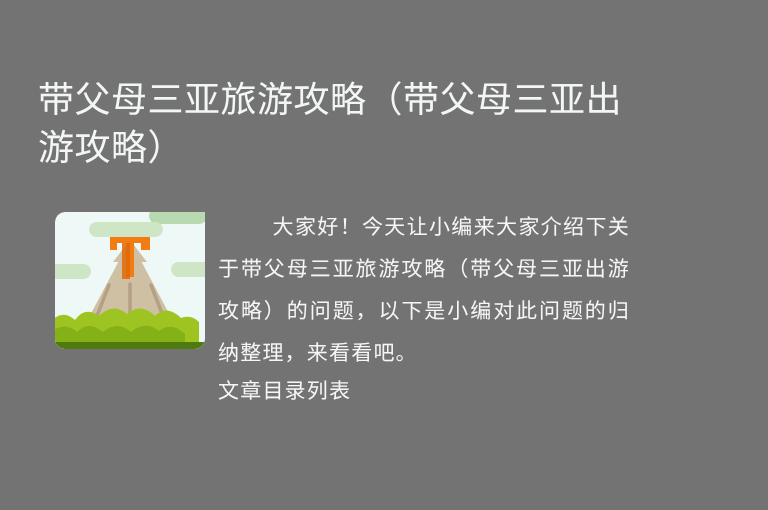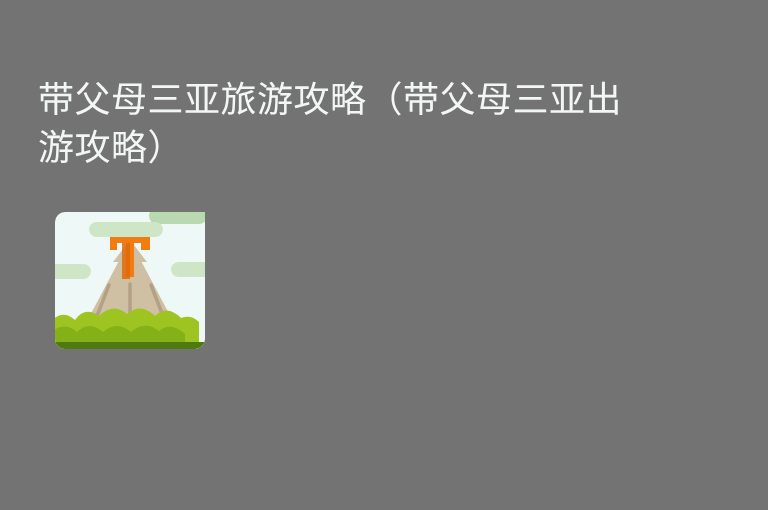--- a/index.html
+++ b/index.html
@@ -105,15 +105,17 @@
       </g>
 
       <rect x="94" y="-4" width="58" height="16" rx="8" ry="8" fill="#b9d9b0"></rect>
       <rect x="34" y="10" width="74" height="15" rx="7.5" ry="7.5" fill="#cfe6c6"></rect>
       <rect x="-16" y="52" width="52" height="15" rx="7.5" ry="7.5" fill="#cfe6c6"></rect>
       <rect x="116" y="50" width="46" height="15" rx="7.5" ry="7.5" fill="#cfe6c6"></rect>
     </svg>
   </div>
 
   <div id="article-body">
+    <p class="para">大家好！今天让小编来大家介绍下关于带父母三亚旅游攻略（带父母三亚出游攻略）的问题，以下是小编对此问题的归纳整理，来看看吧。</p>
+    <p class="toc-heading">文章目录列表</p>
   </div>
 
 </div>
 
 </body></html>

